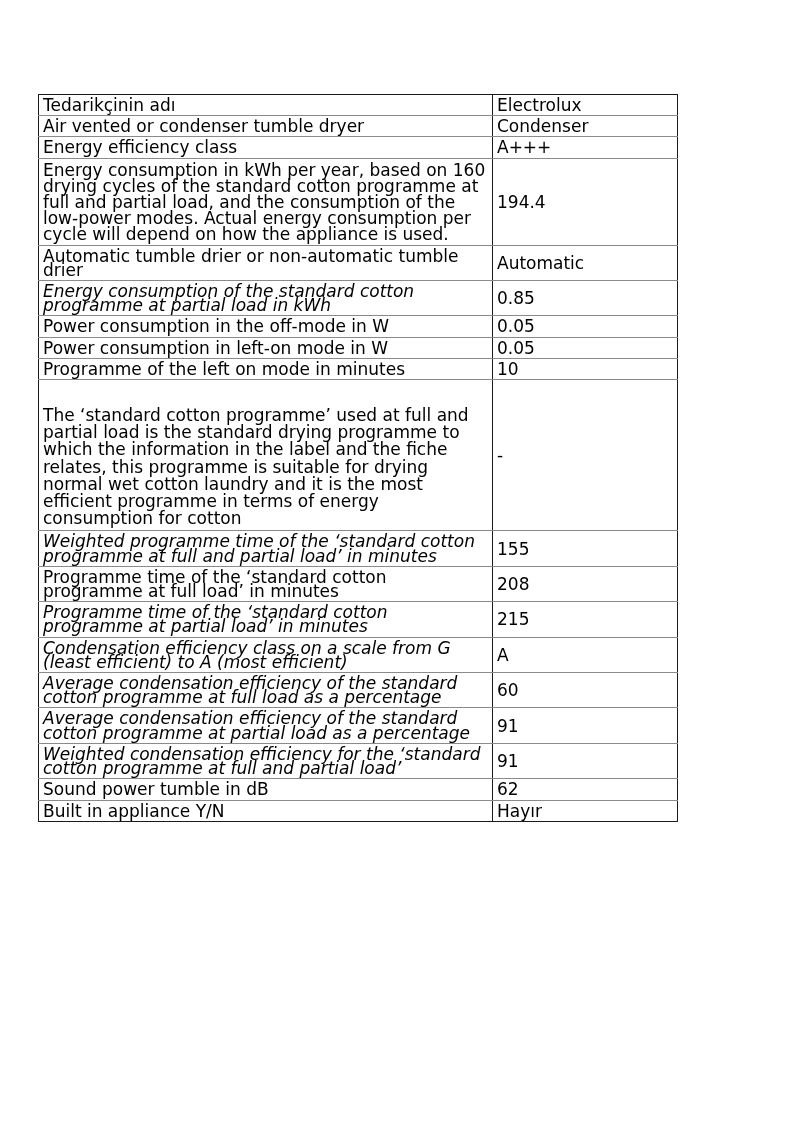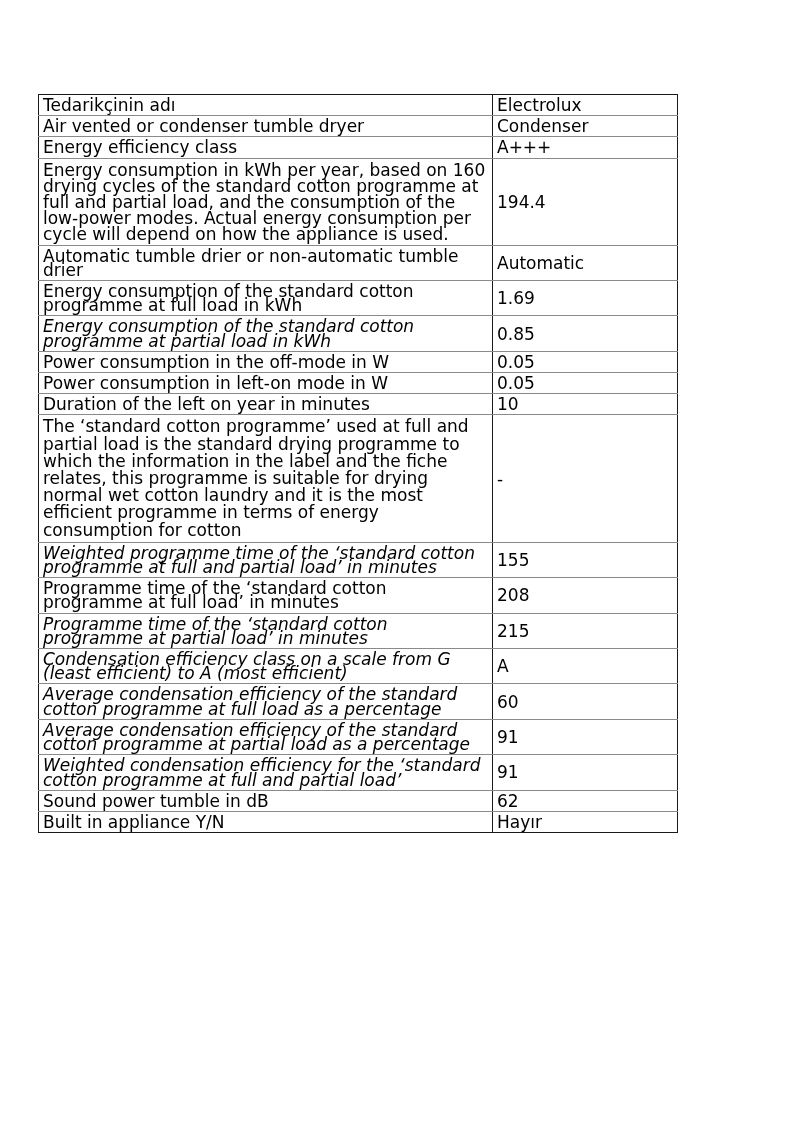--- a/index.html
+++ b/index.html
@@ -65,21 +65,21 @@
     vertical-align: middle;
   }
   #fiche-table td.val .cell {
     padding-top: 0;
     padding-bottom: 0;
   }
   
   tr.r1 td .cell { padding-top: 6px; padding-bottom: 6px; }
   tr.r2 td.attr .cell { padding-top: 4px; padding-bottom: 4px; font-style: italic; }
   tr.rbig td.attr .cell { padding-top: 5px; padding-bottom: 5px; line-height: 16px; }
-  tr.rtall td.attr .cell { padding-top: 5px; padding-bottom: 5px; line-height: 17.2px; }
+  tr.rtall td.attr .cell { padding-top: 5px; padding-bottom: 5px; line-height: 17.2px; margin-top: 24px; }
 </style>
 </head>
 <body>
 
 <div id="page">
   <table id="fiche-table">
     <colgroup>
       <col class="c-attr">
       <col class="c-val">
     </colgroup>
@@ -117,28 +117,20 @@
           </td>
         </tr>
         <tr class="r1">
           <td class="attr">
             <span class="cell">Automatic tumble drier or non-automatic tumble drier</span>
           </td>
           <td class="val">
             <span class="cell">Automatic</span>
           </td>
         </tr>
-        <tr class="r1">
-          <td class="attr">
-            <span class="cell">Energy consumption of the standard cotton programme at full load in kWh</span>
-          </td>
-          <td class="val">
-            <span class="cell">1.69</span>
-          </td>
-        </tr>
         <tr class="r2">
           <td class="attr">
             <span class="cell">Energy consumption of the standard cotton programme at partial load in kWh</span>
           </td>
           <td class="val">
             <span class="cell">0.85</span>
           </td>
         </tr>
         <tr class="r1">
           <td class="attr">
@@ -151,21 +143,21 @@
         <tr class="r1">
           <td class="attr">
             <span class="cell">Power consumption in left-on mode in W</span>
           </td>
           <td class="val">
             <span class="cell">0.05</span>
           </td>
         </tr>
         <tr class="r1">
           <td class="attr">
-            <span class="cell">Duration of the left on year in minutes</span>
+            <span class="cell">Programme of the left on mode in minutes</span>
           </td>
           <td class="val">
             <span class="cell">10</span>
           </td>
         </tr>
         <tr class="rtall">
           <td class="attr">
             <span class="cell">The ‘standard cotton programme’ used at full and partial load is the standard drying programme to which the information in the label and the fiche relates, this programme is suitable for drying normal wet cotton laundry and it is the most efficient programme in terms of energy consumption for cotton</span>
           </td>
           <td class="val">

